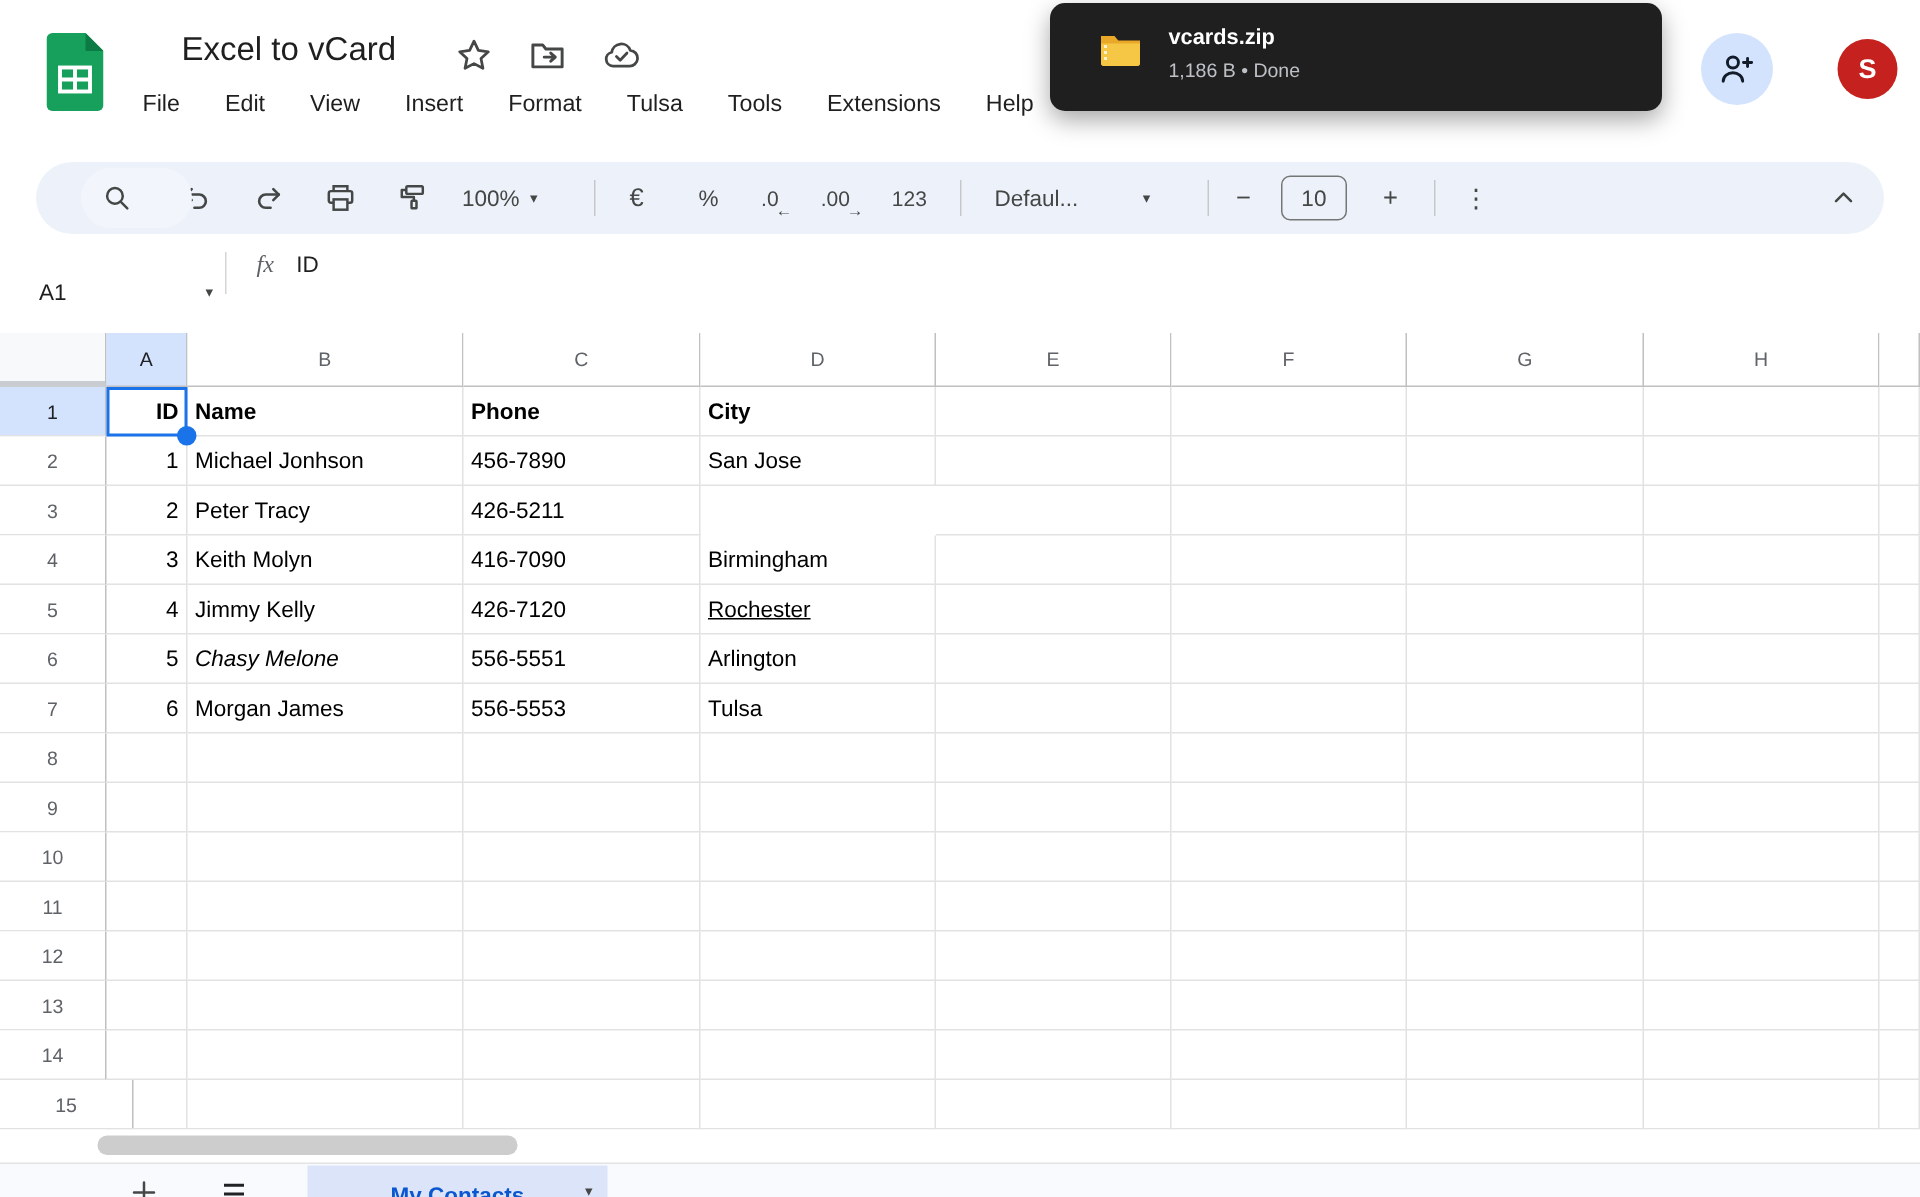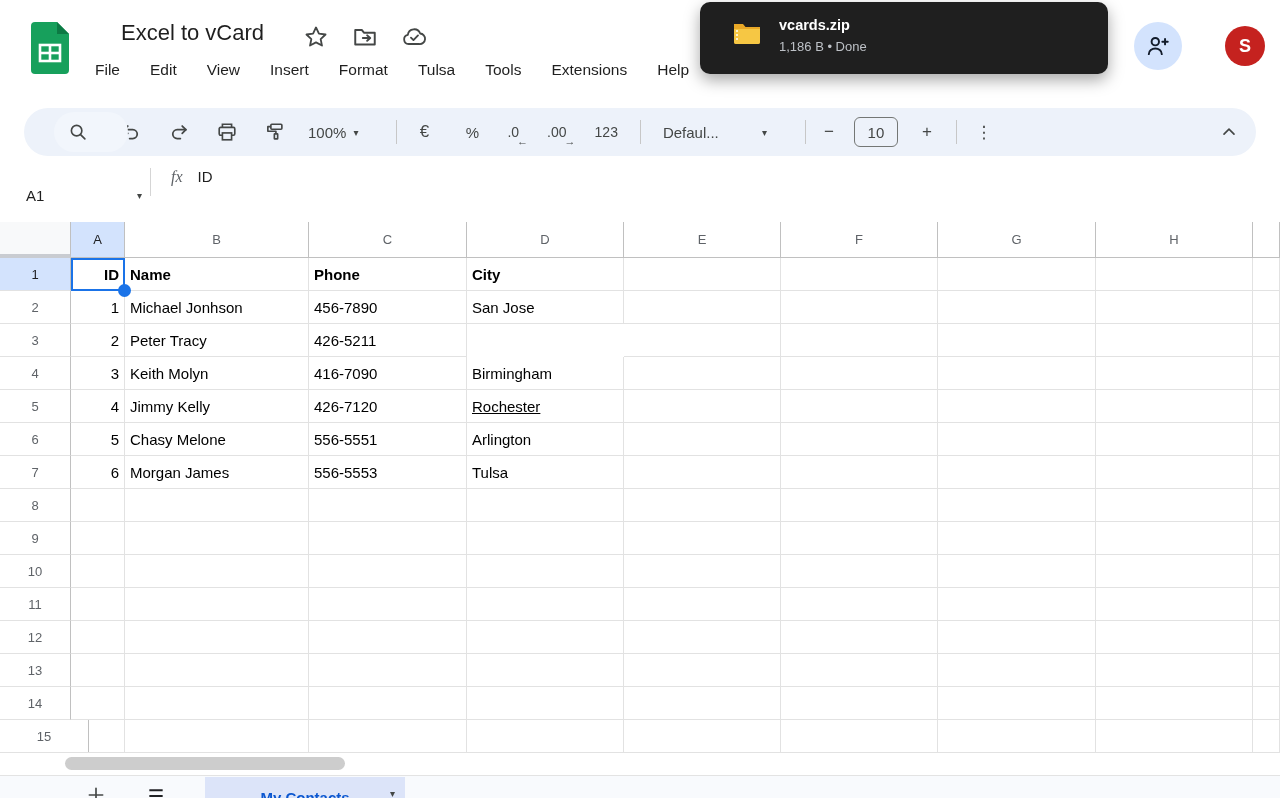--- a/index.html
+++ b/index.html
@@ -287,21 +287,21 @@
     <div class="cell" style="left: 125px; top: 168px; width: 184px; height: 33px;">Jimmy Kelly</div>
     <div class="cell" style="left: 309px; top: 168px; width: 158px; height: 33px;">426-7120</div>
     <div class="cell" style="left: 467px; top: 168px; width: 157px; height: 33px; text-decoration: underline;">Rochester</div>
     <div class="cell" style="left: 624px; top: 168px; width: 157px; height: 33px;"></div>
     <div class="cell" style="left: 781px; top: 168px; width: 157px; height: 33px;"></div>
     <div class="cell" style="left: 938px; top: 168px; width: 158px; height: 33px;"></div>
     <div class="cell" style="left: 1096px; top: 168px; width: 157px; height: 33px;"></div>
     <div class="cell" style="left: 1253px; top: 168px; width: 27px; height: 33px;"></div>
     <div class="rh" style="left: 0px; top: 201px; width: 71px; height: 33px;">6</div>
     <div class="cell ra" style="left: 71px; top: 201px; width: 54px; height: 33px;">5</div>
-    <div class="cell" style="left: 125px; top: 201px; width: 184px; height: 33px;">Chasy Melone</div>
+    <div class="cell" style="left: 125px; top: 201px; width: 184px; height: 33px; font-style: italic;">Chasy Melone</div>
     <div class="cell" style="left: 309px; top: 201px; width: 158px; height: 33px;">556-5551</div>
     <div class="cell" style="left: 467px; top: 201px; width: 157px; height: 33px;">Arlington</div>
     <div class="cell" style="left: 624px; top: 201px; width: 157px; height: 33px;"></div>
     <div class="cell" style="left: 781px; top: 201px; width: 157px; height: 33px;"></div>
     <div class="cell" style="left: 938px; top: 201px; width: 158px; height: 33px;"></div>
     <div class="cell" style="left: 1096px; top: 201px; width: 157px; height: 33px;"></div>
     <div class="cell" style="left: 1253px; top: 201px; width: 27px; height: 33px;"></div>
     <div class="rh" style="left: 0px; top: 234px; width: 71px; height: 33px;">7</div>
     <div class="cell ra" style="left: 71px; top: 234px; width: 54px; height: 33px;">6</div>
     <div class="cell" style="left: 125px; top: 234px; width: 184px; height: 33px;">Morgan James</div>

